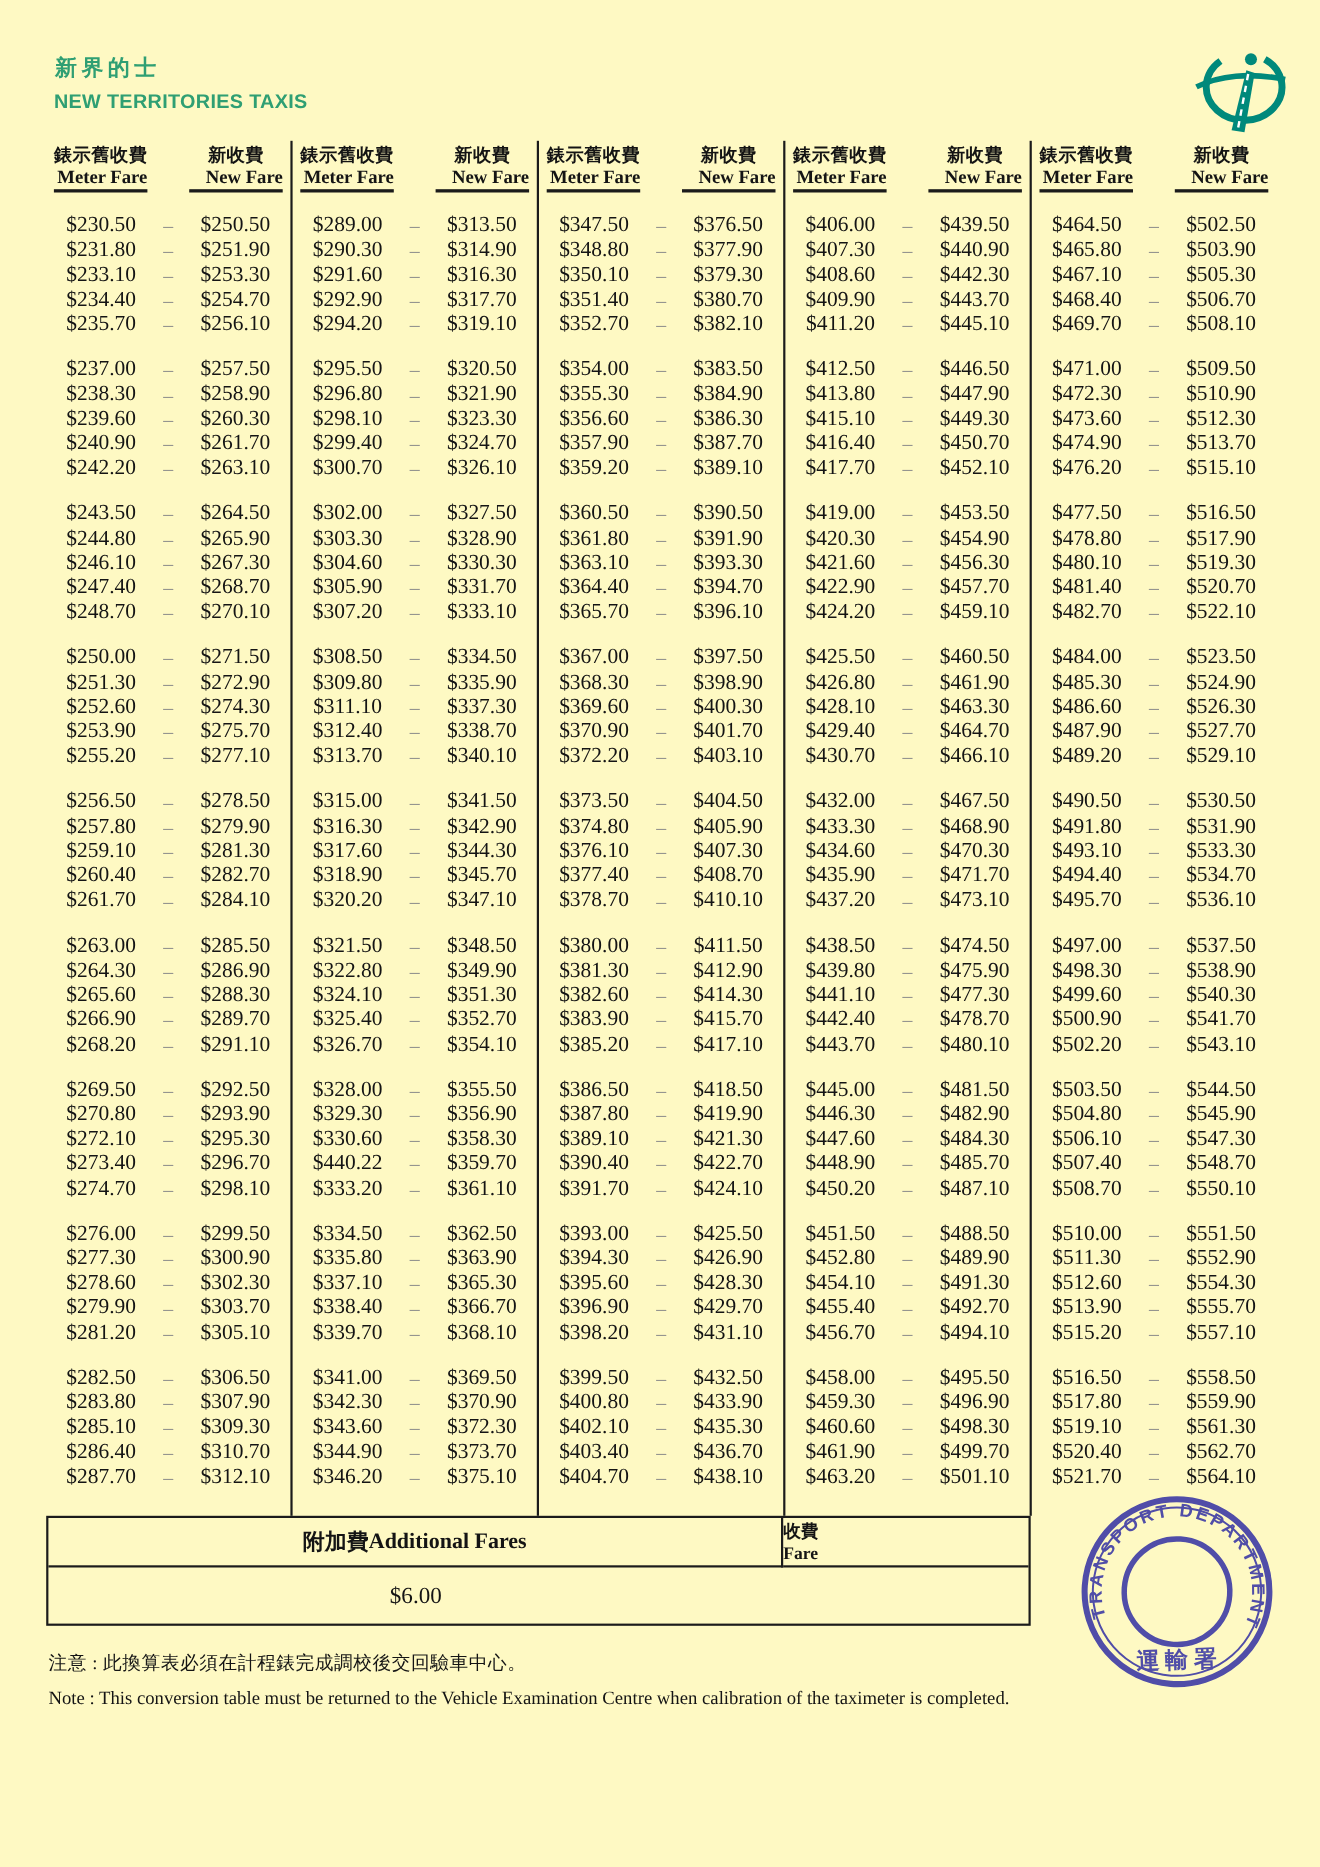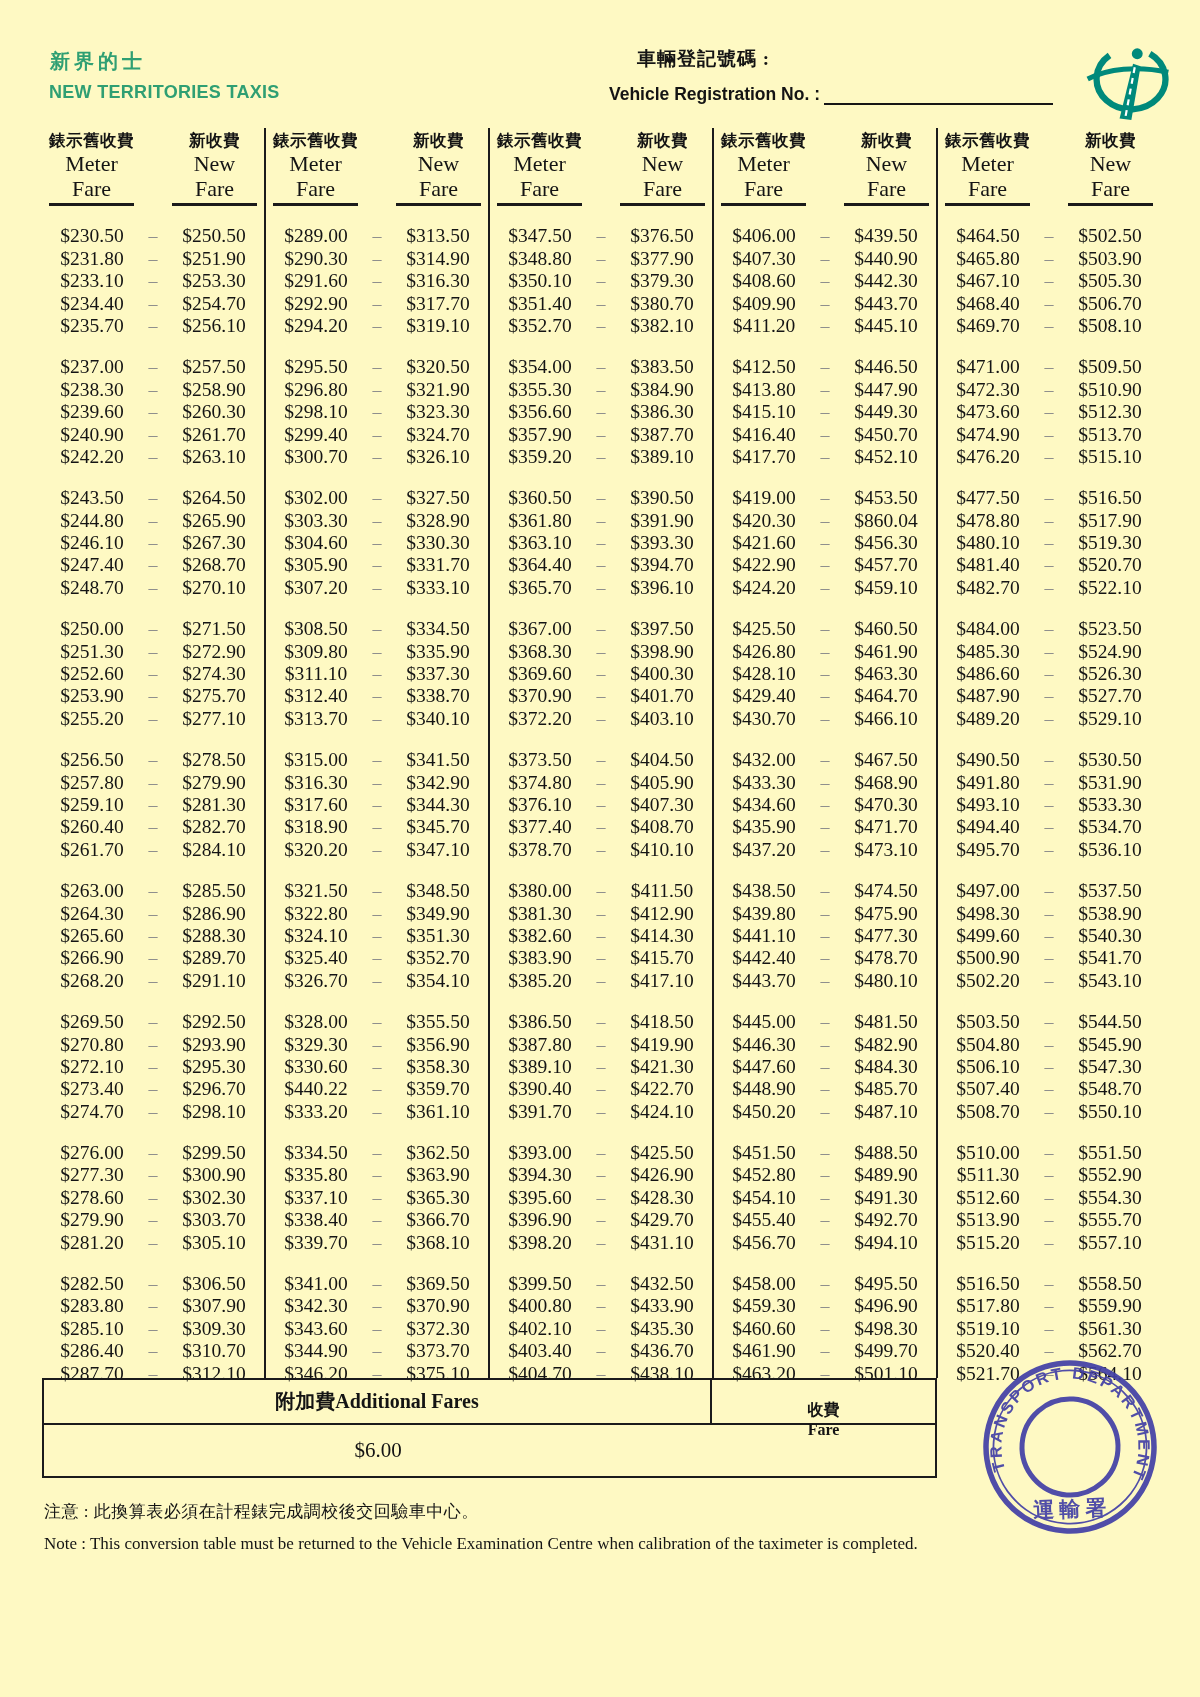--- a/index.html
+++ b/index.html
@@ -36,21 +36,21 @@
   
   .fare-table {
     position:absolute; left:42px; top:128px; width:1118px; height:1250px;
     display:flex;
   }
   .fare-col { flex:1 1 0; min-width:0; padding-top:3px; }
   .fare-col + .fare-col { border-left:2px solid #1b1b1b; }
   .col-head { display:grid; grid-template-columns:1fr 24px 1fr; margin-bottom:5px; }
   .hd { margin:0 7px; text-align:center; border-bottom:3px solid #1b1b1b; padding-bottom:2px; }
   .hd-zh { font-size:16.5px; font-weight:bold; line-height:1.2; letter-spacing:0.5px; }
-  .hd-en { font-size:22px; font-weight:normal; line-height:1.15; }
+  .hd-en { font-size:17px; font-weight:bold; line-height:1.15;text-align:right; }
   .fare-group { margin-top:19px; }
   .fare-group:first-of-type { margin-top:0; }
   .fare-row {
     display:grid; grid-template-columns:1fr 22px 1fr;
     height:22.4px; line-height:22.4px; font-size:19.5px;
   }
   .fare-row .meter, .fare-row .newf { text-align:center; white-space:nowrap; }
   .fare-row .dash { text-align:center; color:#8a8a8a; font-size:18px; }
 
   
@@ -59,22 +59,22 @@
     box-sizing:border-box; border:2.5px solid #1b1b1b;
     display:grid; grid-template-columns:668px 1fr; grid-template-rows:45px 1fr;
   }
   .cell { box-sizing:border-box; }
   .desc-head {
     border-right:2.5px solid #1b1b1b; border-bottom:2.5px solid #1b1b1b;
     display:flex; align-items:center; justify-content:center; gap:0;
     font-weight:bold; font-size:20px;
   }
   .fare-head {
-    border-bottom:2.5px solid #1b1b1b; text-align:center;
-    font-weight:bold; font-size:16px; line-height:1.25; padding-top:20px;
+    border-bottom:2.5px solid #1b1b1b; 
+    font-weight:bold; font-size:16px; line-height:1.25; padding-top:3px;
   }
   .desc-body { border-right:2.5px solid #1b1b1b; padding:3px 8px 0 8px; }
   .desc-body .zh { font-size:19px; line-height:1.35; }
   .desc-body .en-line { font-size:15.5px; line-height:1.3; }
   .fare-body { display:flex; align-items:center; justify-content:center; font-size:21px; }
 
   
   .notes { position:absolute; left:44px; top:1500px; }
   .note-zh { font-size:17px; letter-spacing:0.5px; }
   .note-en { font-size:17px; margin-top:11px; }
@@ -83,27 +83,20 @@
   .stamp { position:absolute; left:978px; top:1355px; width:184px; height:184px; opacity:0.93; }
 </style>
 </head>
 <body>
 
 <div class="page">
 
   <div class="title-zh">新界的士</div>
   <div class="title-en">NEW TERRITORIES TAXIS</div>
 
-  <div class="reg-block">
-    <div class="reg-zh">車輛登記號碼 :</div>
-    <div class="reg-row">
-      <span class="reg-en">Vehicle Registration No. :</span>
-      <span class="reg-line"></span>
-    </div>
-  </div>
 
   <div class="logo">
     <svg viewBox="0 0 100 94" width="84" height="80" aria-hidden="true">
       <g fill="none" stroke="#00897b">
         <path d="M 28,13 A 41,36 0 1 0 76,11" stroke-width="7.5"></path>
         <path d="M 2,41 C 26,29 60,25 98,33" stroke-width="6"></path>
       </g>
       <path d="M 40,88 L 56,23 L 65,26 L 54,90 Z" fill="#00897b"></path>
       <path d="M 58,27 L 47,86" fill="none" stroke="#ffffff" stroke-width="2.6" stroke-dasharray="7 6"></path>
       <circle cx="61" cy="11" r="6.5" fill="#00897b"></circle>
@@ -947,21 +940,21 @@
         </div>
         <div class="fare-group">
           <div class="fare-row">
             <span class="meter">$419.00</span>
             <span class="dash">–</span>
             <span class="newf">$453.50</span>
           </div>
           <div class="fare-row">
             <span class="meter">$420.30</span>
             <span class="dash">–</span>
-            <span class="newf">$860.04</span>
+            <span class="newf">$454.90</span>
           </div>
           <div class="fare-row">
             <span class="meter">$421.60</span>
             <span class="dash">–</span>
             <span class="newf">$456.30</span>
           </div>
           <div class="fare-row">
             <span class="meter">$422.90</span>
             <span class="dash">–</span>
             <span class="newf">$457.70</span>

